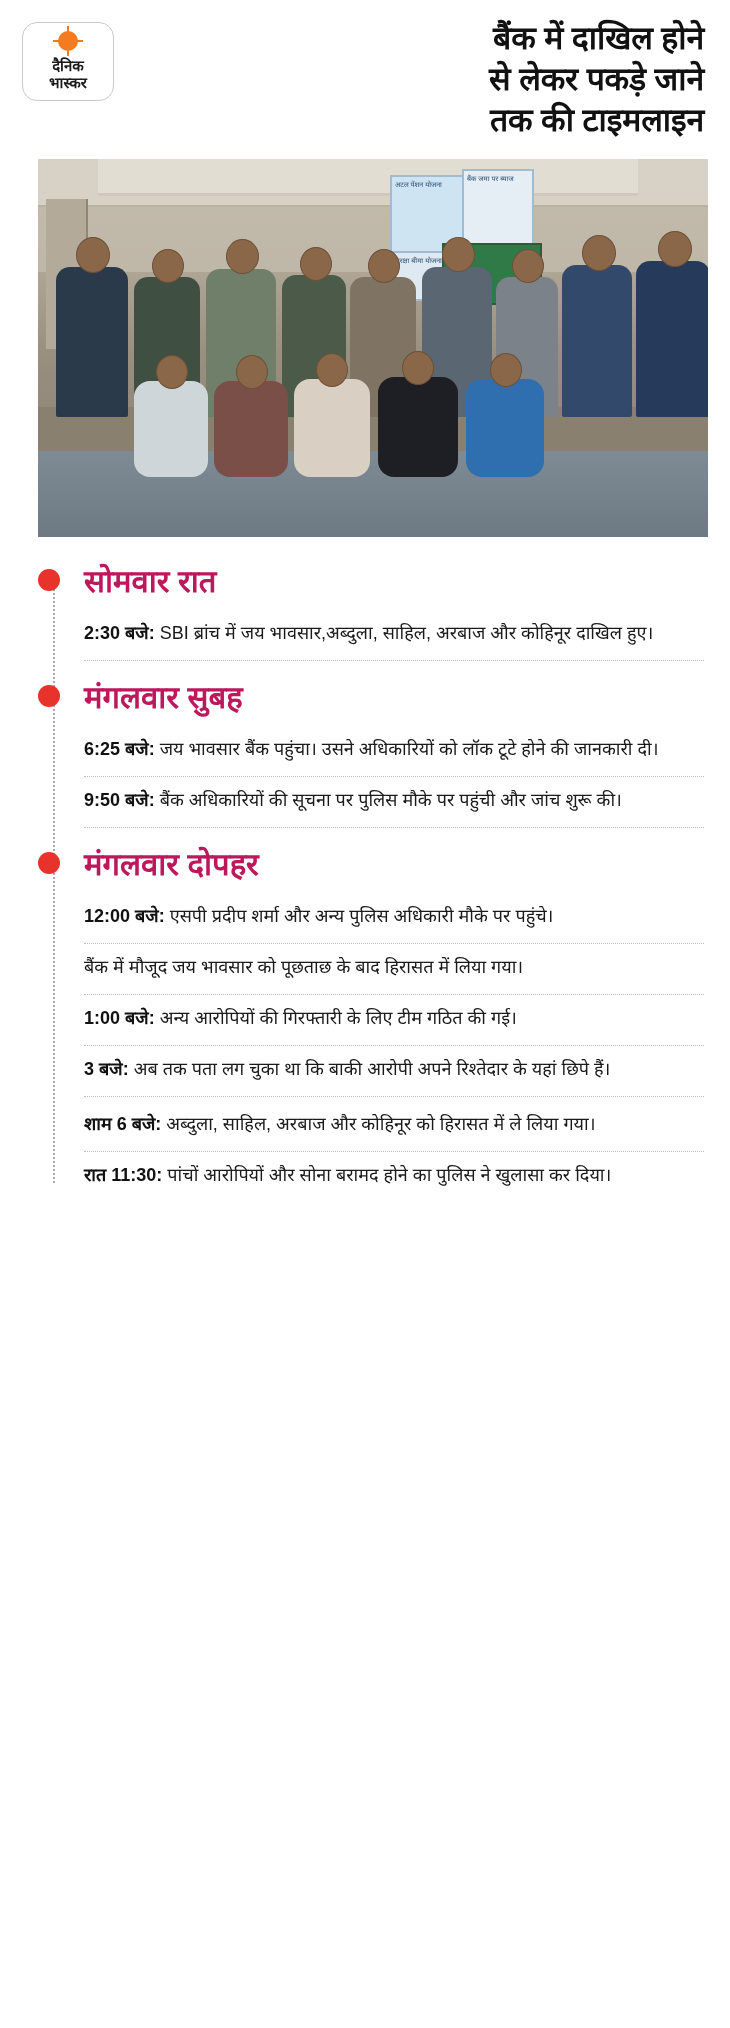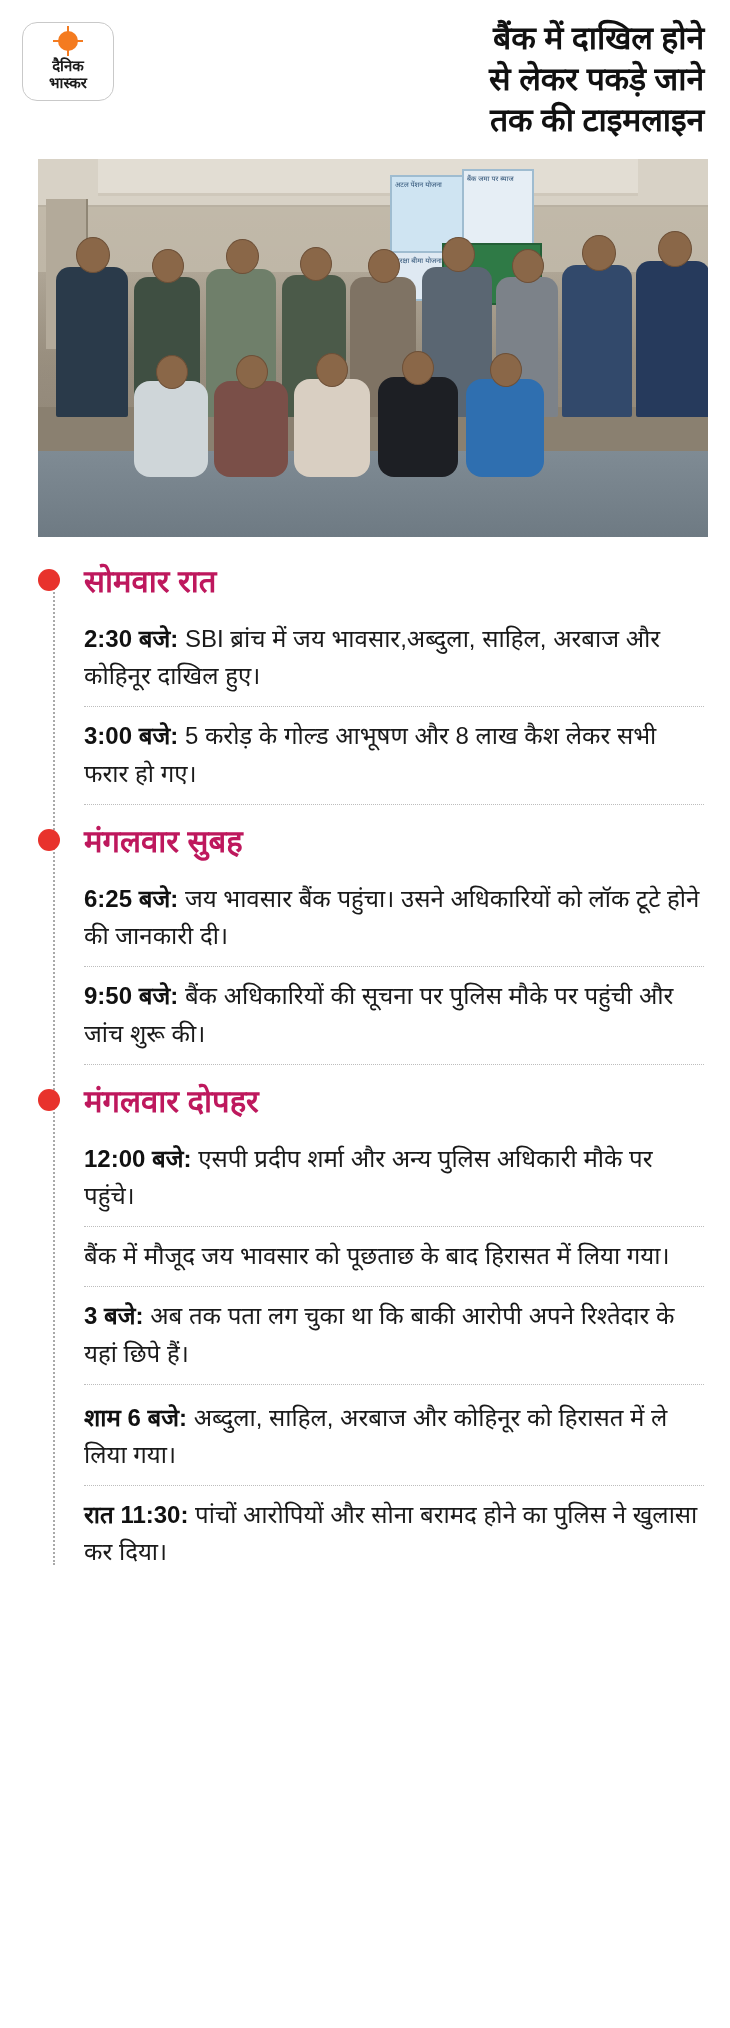--- a/index.html
+++ b/index.html
@@ -190,21 +190,21 @@
     border-radius: 50%;
     background: #e8322c;
   }
   .tl-title {
     font-size: 31px;
     font-weight: bold;
     color: #be185d;
     line-height: 1.2;
   }
   .tl-item {
-    font-size: 24px;
+    font-size: 18px;
     line-height: 1.55;
     color: #1a1a1a;
     padding: 10px 0 12px 0;
     border-bottom: 1px dotted #bdbdbd;
   }
   .tl-item:last-child { }
   .tl-item b { font-weight: bold; color:#111; }
   .tl-section:last-child .tl-item:last-child { border-bottom: none; }
 </style>
 </head>
@@ -291,23 +291,20 @@
     <div class="tl-line"></div>
 
     <div class="tl-section">
       <div class="tl-head">
         <span class="dot"></span>
         <span class="tl-title">सोमवार रात</span>
       </div>
       <div class="tl-item">
         <b>2:30 बजे:</b><span> SBI ब्रांच में जय भावसार,अब्दुला, साहिल, अरबाज और कोहिनूर दाखिल हुए।</span>
       </div>
-      <div class="tl-item">
-        <b>3:00 बजे:</b><span> 5 करोड़ के गोल्ड आभूषण और 8 लाख कैश लेकर सभी फरार हो गए।</span>
-      </div>
     </div>
 
     <div class="tl-section">
       <div class="tl-head">
         <span class="dot"></span>
         <span class="tl-title">मंगलवार सुबह</span>
       </div>
       <div class="tl-item">
         <b>6:25 बजे:</b><span> जय भावसार बैंक पहुंचा। उसने अधिकारियों को लॉक टूटे होने की जानकारी दी।</span>
       </div>
@@ -321,20 +318,23 @@
         <span class="dot"></span>
         <span class="tl-title">मंगलवार दोपहर</span>
       </div>
       <div class="tl-item">
         <b>12:00 बजे:</b><span> एसपी प्रदीप शर्मा और अन्य पुलिस अधिकारी मौके पर पहुंचे।</span>
       </div>
       <div class="tl-item">
         <b></b><span>बैंक में मौजूद जय भावसार को पूछताछ के बाद हिरासत में लिया गया।</span>
       </div>
       <div class="tl-item">
+        <b>1:00 बजे:</b><span> अन्य आरोपियों की गिरफ्तारी के लिए टीम गठित की गई।</span>
+      </div>
+      <div class="tl-item">
         <b>3 बजे:</b><span> अब तक पता लग चुका था कि बाकी आरोपी अपने रिश्तेदार के यहां छिपे हैं।</span>
       </div>
     </div>
 
     <div class="tl-section">
       <div class="tl-item">
         <b>शाम 6 बजे:</b><span> अब्दुला, साहिल, अरबाज और कोहिनूर को हिरासत में ले लिया गया।</span>
       </div>
       <div class="tl-item">
         <b>रात 11:30:</b><span> पांचों आरोपियों और सोना बरामद होने का पुलिस ने खुलासा कर दिया।</span>

